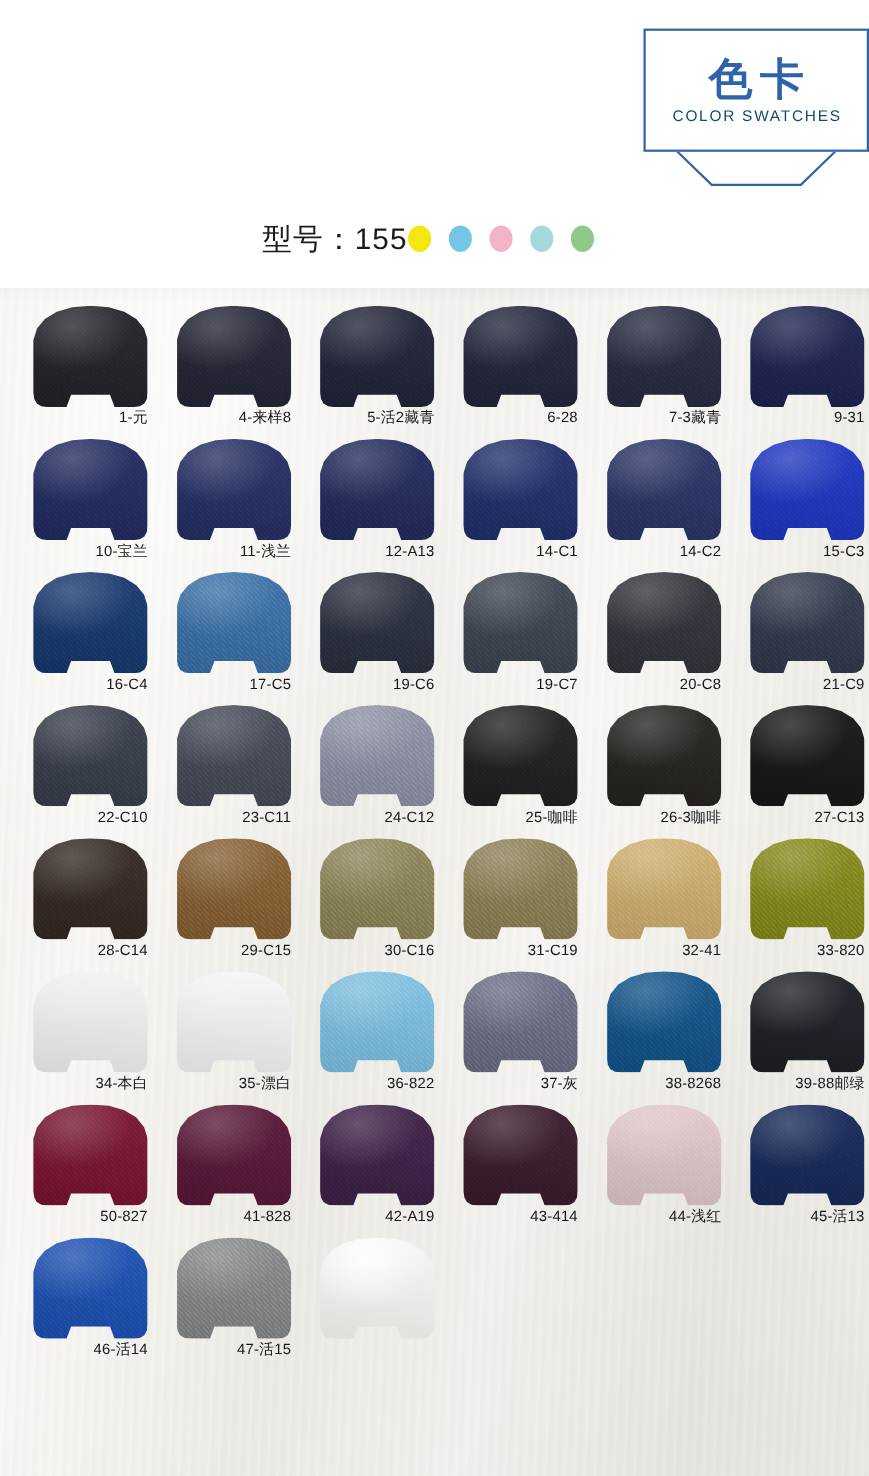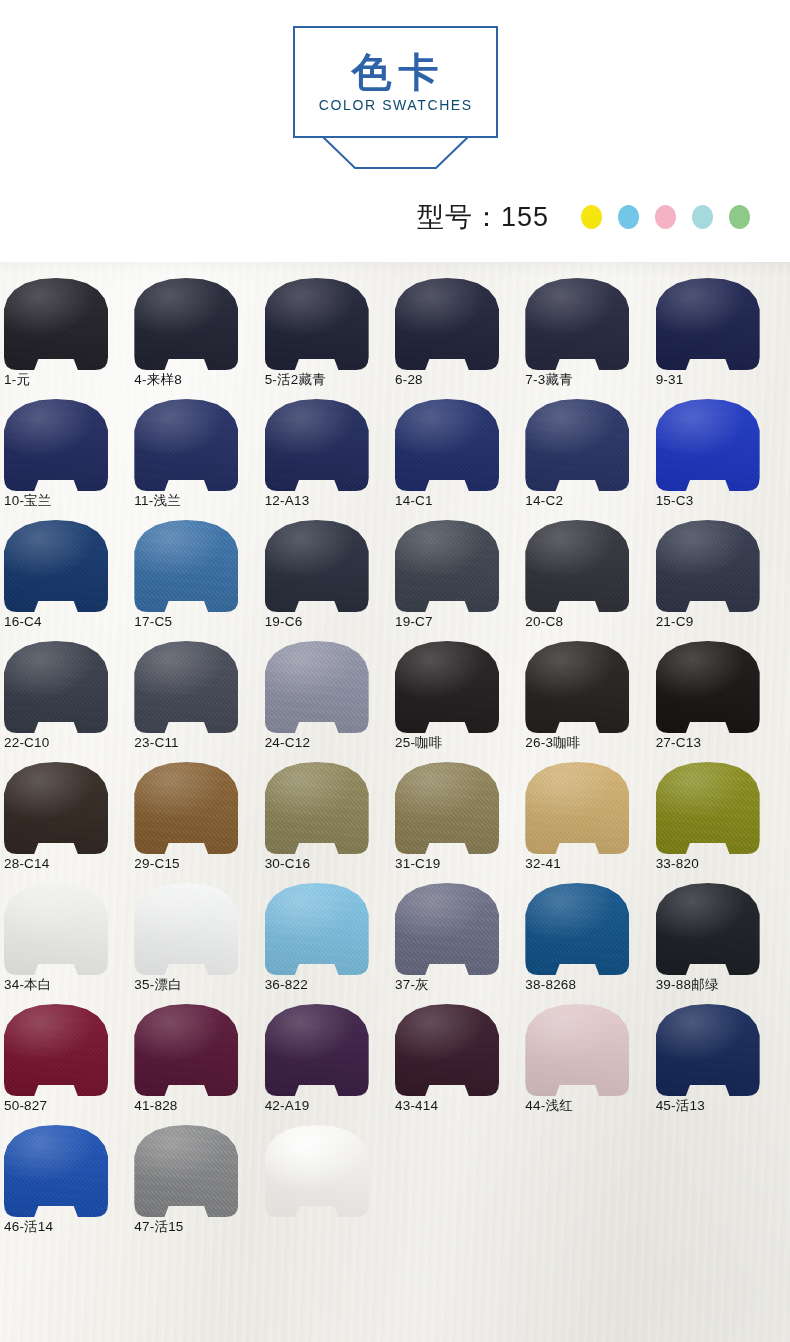--- a/index.html
+++ b/index.html
@@ -23,21 +23,21 @@
     background: #ffffff;
   }
 
   
   .title-plaque-wrap {
     position: absolute;
     left: 0; right: 0;
     top: 26px;
     display: flex;
     flex-direction: column;
-    align-items: center;
+    align-items: flex-end;
   }
   .title-box {
     width: 205px;
     height: 112px;
     border: 2px solid #2f63a8;
     background: #ffffff;
     display: flex;
     flex-direction: column;
     align-items: center;
     justify-content: center;
@@ -70,23 +70,22 @@
   .title-tail svg { display: block; }
 
   
   .model-row {
     position: absolute;
     left: 0; right: 0;
     top: 186px;
     height: 62px;
     display: flex;
     align-items: center;
-    justify-content: flex-end;
+    justify-content: center;
     padding: 0 40px 0 28px;
-    gap: 32px;
   }
   .model-label {
     font-size: 27px;
     color: #1b1b1b;
     letter-spacing: 1px;
     white-space: nowrap;
   }
   .dots {
     display: flex;
     align-items: center;
@@ -136,21 +135,21 @@
     display: grid;
     grid-template-columns: repeat(6, 1fr);
     grid-auto-rows: 121px;
     padding: 16px 4px 0 4px;
   }
 
   .cell {
     position: relative;
     display: flex;
     flex-direction: column;
-    align-items: flex-start;
+    align-items: flex-end;
   }
 
   .chip-wrap {
     position: relative;
     width: 104px;
     height: 92px;
   }
   .chip {
     position: absolute;
     inset: 0;

